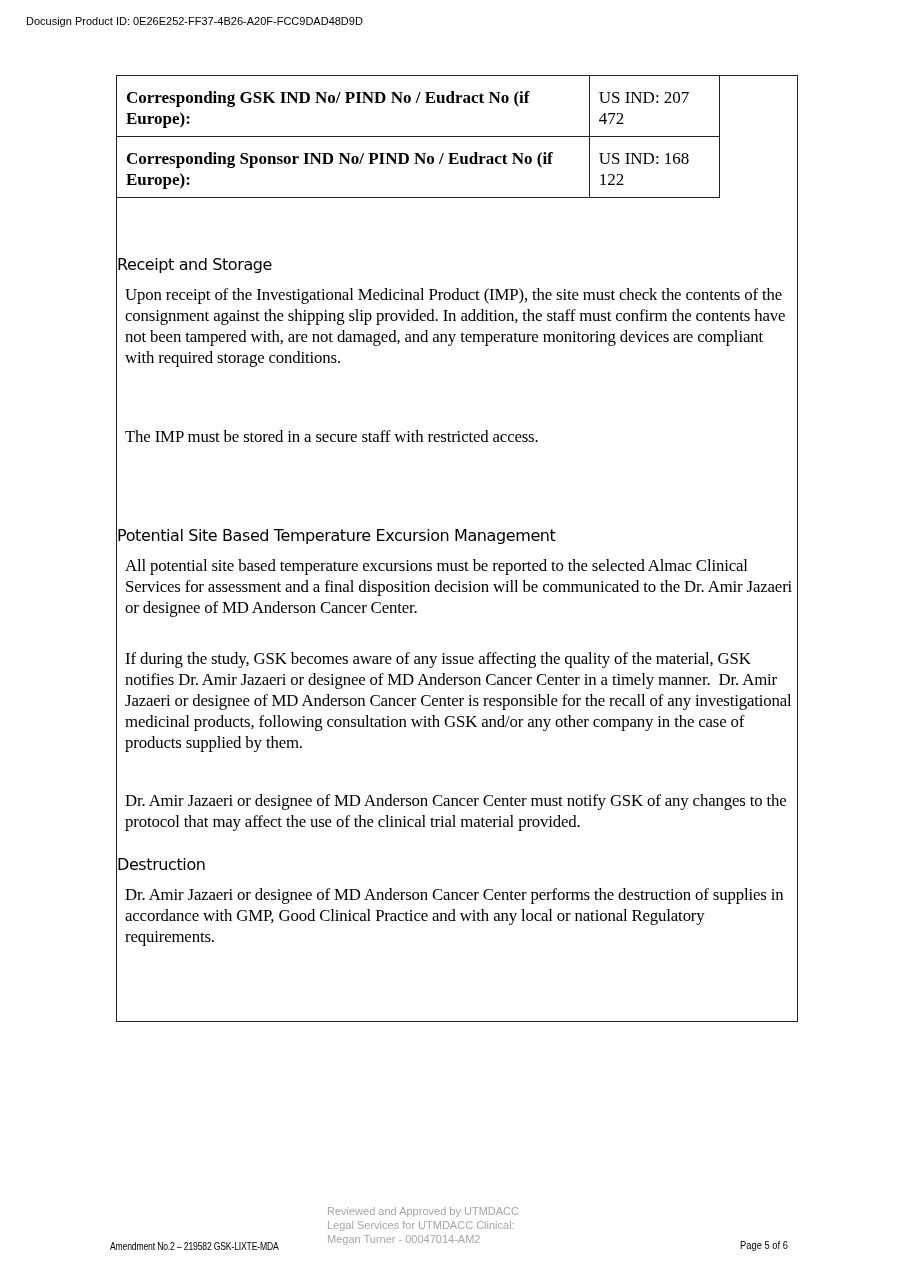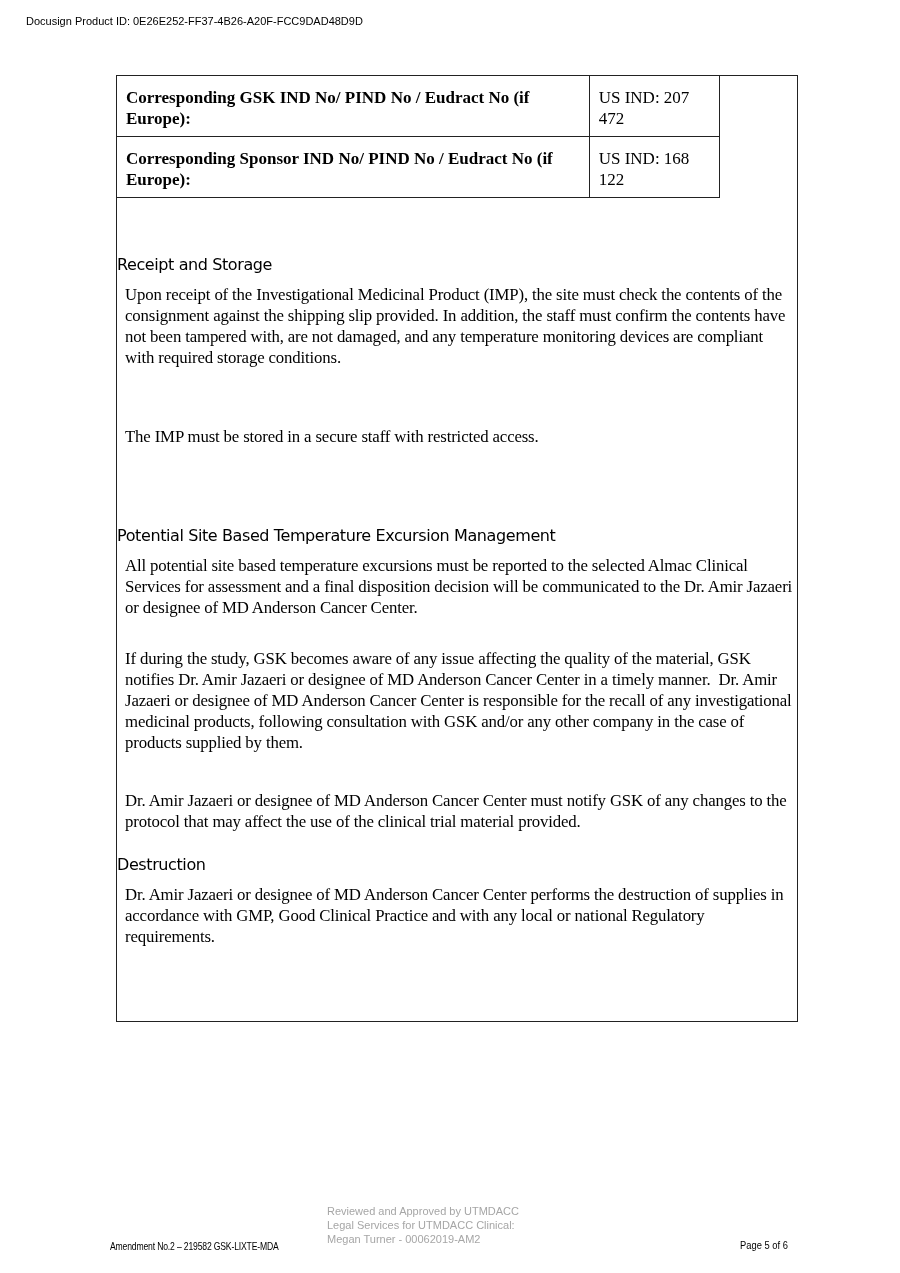--- a/index.html
+++ b/index.html
@@ -66,15 +66,15 @@
     <h2>Destruction</h2>
     <p>Dr. Amir Jazaeri or designee of MD Anderson Cancer Center performs the destruction of supplies in accordance with GMP, Good Clinical Practice and with any local or national Regulatory requirements.</p>
   </div>
 </div>
 
 <div class="csi">Critical &amp; Sensitive Information (CSI)</div>
 <div class="amend">Amendment No.2 – 219582 GSK-LIXTE-MDA</div>
 <div class="review">
   <div>Reviewed and Approved by UTMDACC</div>
   <div>Legal Services for UTMDACC Clinical:</div>
-  <div>Megan Turner - 00062019-AM2</div>
+  <div>Megan Turner - 00047014-AM2</div>
 </div>
 <div class="page">Page 5 of 6</div>
 
 </body></html>

